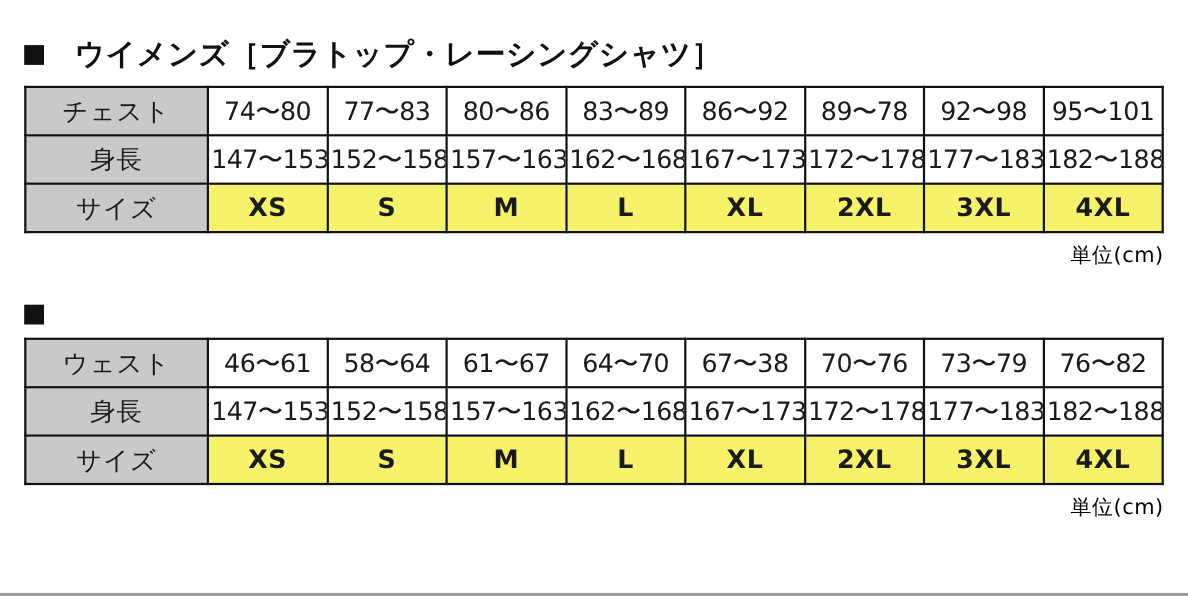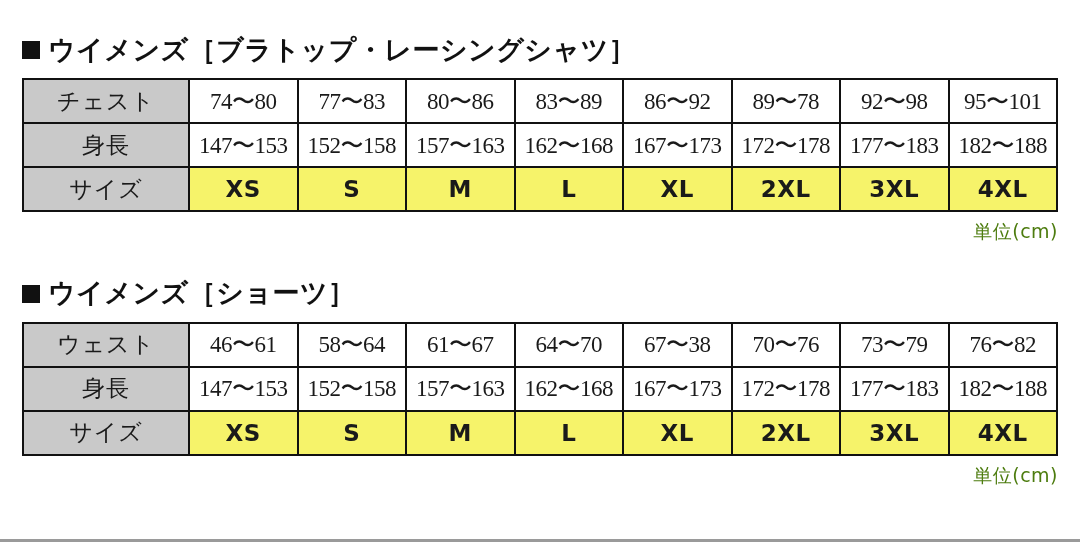--- a/index.html
+++ b/index.html
@@ -32,20 +32,21 @@
   }
   .section-title {
     font-size: 27px;
     line-height: 1.2;
     font-weight: 700;
     letter-spacing: 0.5px;
     margin: 0 0 12px 0;
     color: #111111;
     display: flex;
     align-items: center;
+    gap: 20px;
   }
   .title-marker {
     display: inline-block;
     width: 18px;
     height: 18px;
     background: #111111;
     margin-right: 8px;
     flex: 0 0 auto;
   }
   table.size-table {
@@ -67,34 +68,33 @@
   td.rowhead {
     background: #c9c9c9;
     font-size: 21px;
     letter-spacing: 1px;
     width: 160px;
   }
   td.val {
     background: #ffffff;
     font-size: 22px;
     letter-spacing: -0.5px;
-    font-family: Liberation Serif, serif;
   }
   td.sizecell {
     background: #f6f36a;
     font-size: 26px;
     font-weight: 700;
     letter-spacing: 0.5px;
   }
   .unit {
     text-align: right;
     width: 1036px;
     font-size: 19px;
     margin-top: 7px;
-    color: #4d7c0f;
+    color: #000000;
     letter-spacing: 0.5px;
   }
   .gap {
     height: 22px;
   }
 </style>
 </head>
 <body>
 
 <div class="page">
@@ -143,21 +143,20 @@
         </tbody>
       </table>
       <div class="unit">単位(cm)</div>
     </div>
 
     <div class="gap"></div>
 
     <div class="section">
       <h2 class="section-title">
         <span class="title-marker"></span>
-        <span>ウイメンズ［ショーツ］</span>
       </h2>
       <table class="size-table">
         <tbody>
           <tr>
             <td class="rowhead">ウェスト</td>
             <td class="val">46〜61</td>
             <td class="val">58〜64</td>
             <td class="val">61〜67</td>
             <td class="val">64〜70</td>
             <td class="val">67〜38</td>

